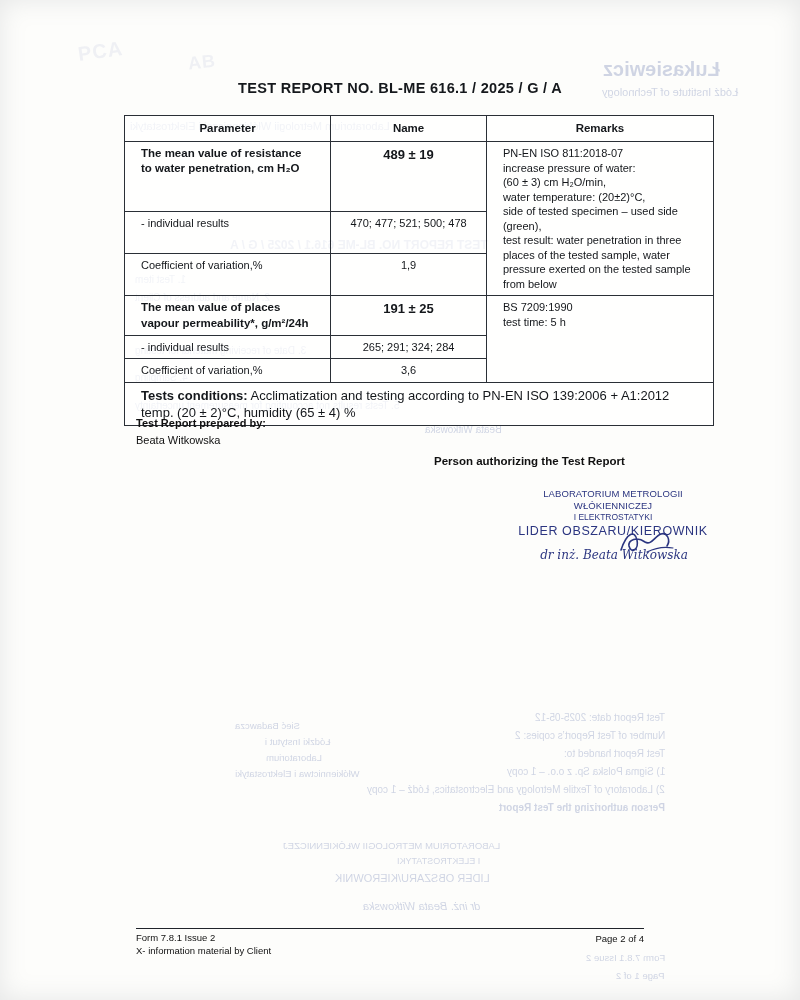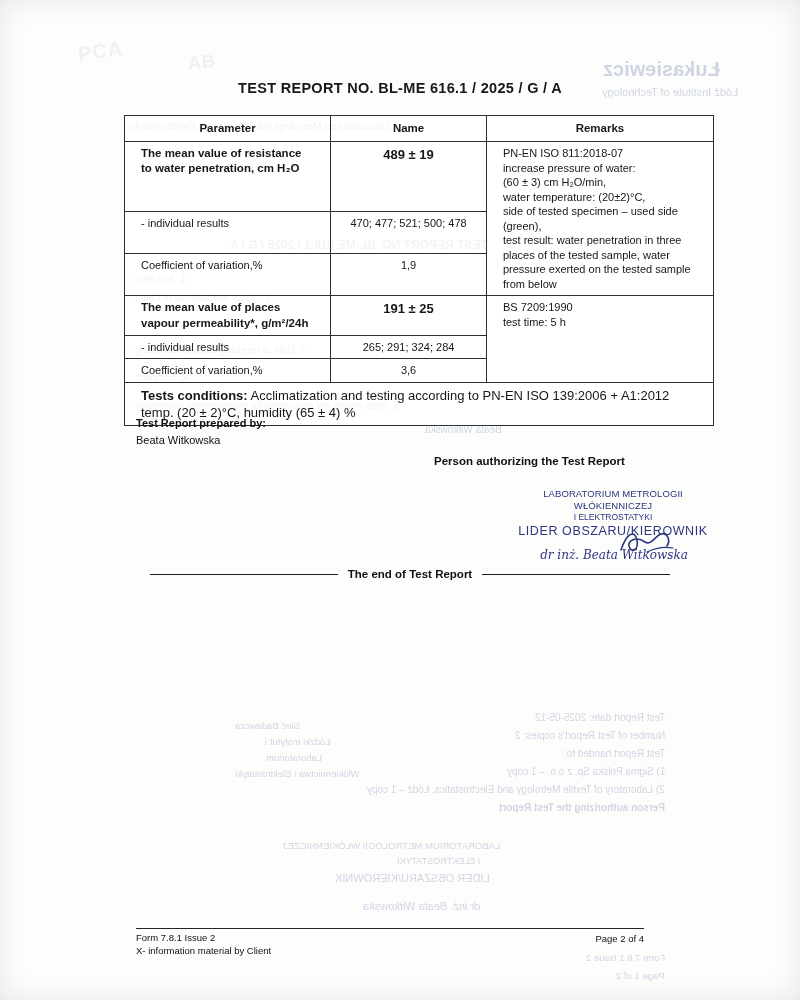--- a/index.html
+++ b/index.html
@@ -299,25 +299,20 @@
     <div class="l3">LIDER OBSZARU/KIEROWNIK</div>
   </div>
 
   <svg class="sig-scribble" viewBox="0 0 60 28">
     <path d="M4 22 C 10 4, 18 2, 20 12 C 22 22, 14 26, 12 18 C 11 12, 20 8, 28 14 C 34 18, 38 8, 44 6 C 50 4, 54 12, 50 18" fill="none" stroke="#2b3580" stroke-width="1.6" stroke-linecap="round"></path>
     <path d="M30 24 C 38 20, 46 18, 56 20" fill="none" stroke="#2b3580" stroke-width="1.2" stroke-linecap="round"></path>
   </svg>
 
   <div class="sig-name">dr inż. Beata Witkowska</div>
 
-  <div class="end-row">
-    <div class="rule"></div>
-    <div class="end-text">The end of Test Report</div>
-    <div class="rule"></div>
-  </div>
 
   <div class="footer-rule"></div>
   <div class="footer">
     <div class="left">
       <div>Form 7.8.1   Issue 2</div>
       <div>X- information material by Client</div>
     </div>
     <div class="right">Page 2 of  4</div>
   </div>
 

